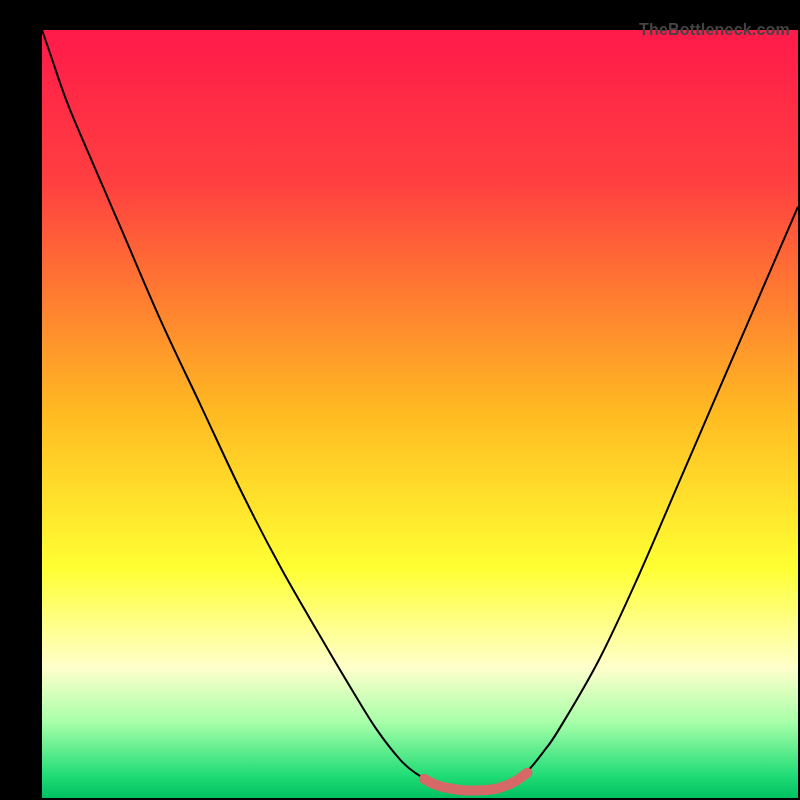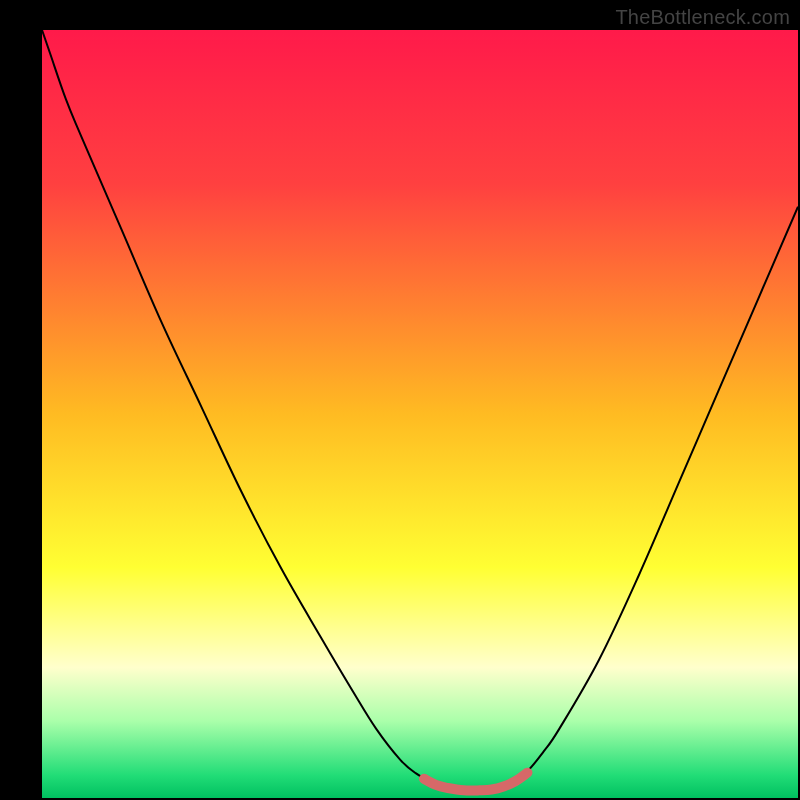--- a/index.html
+++ b/index.html
@@ -10,25 +10,25 @@
     font-family: Arial, Helvetica, sans-serif;
     overflow: hidden;
   }
   .chart-container {
     width: 800px;
     height: 800px;
     position: relative;
   }
   .watermark {
     position: absolute;
-    top: 6px;
+    top: 21px;
     right: 10px;
     color: #444;
-    font-size: 20px;
-    font-weight: 400;
+    font-size: 16px;
+    font-weight: 700;
     z-index: 10;
     letter-spacing: 0.2px;
   }
   svg {
     display: block;
   }
 </style>
 </head>
 <body>
 

